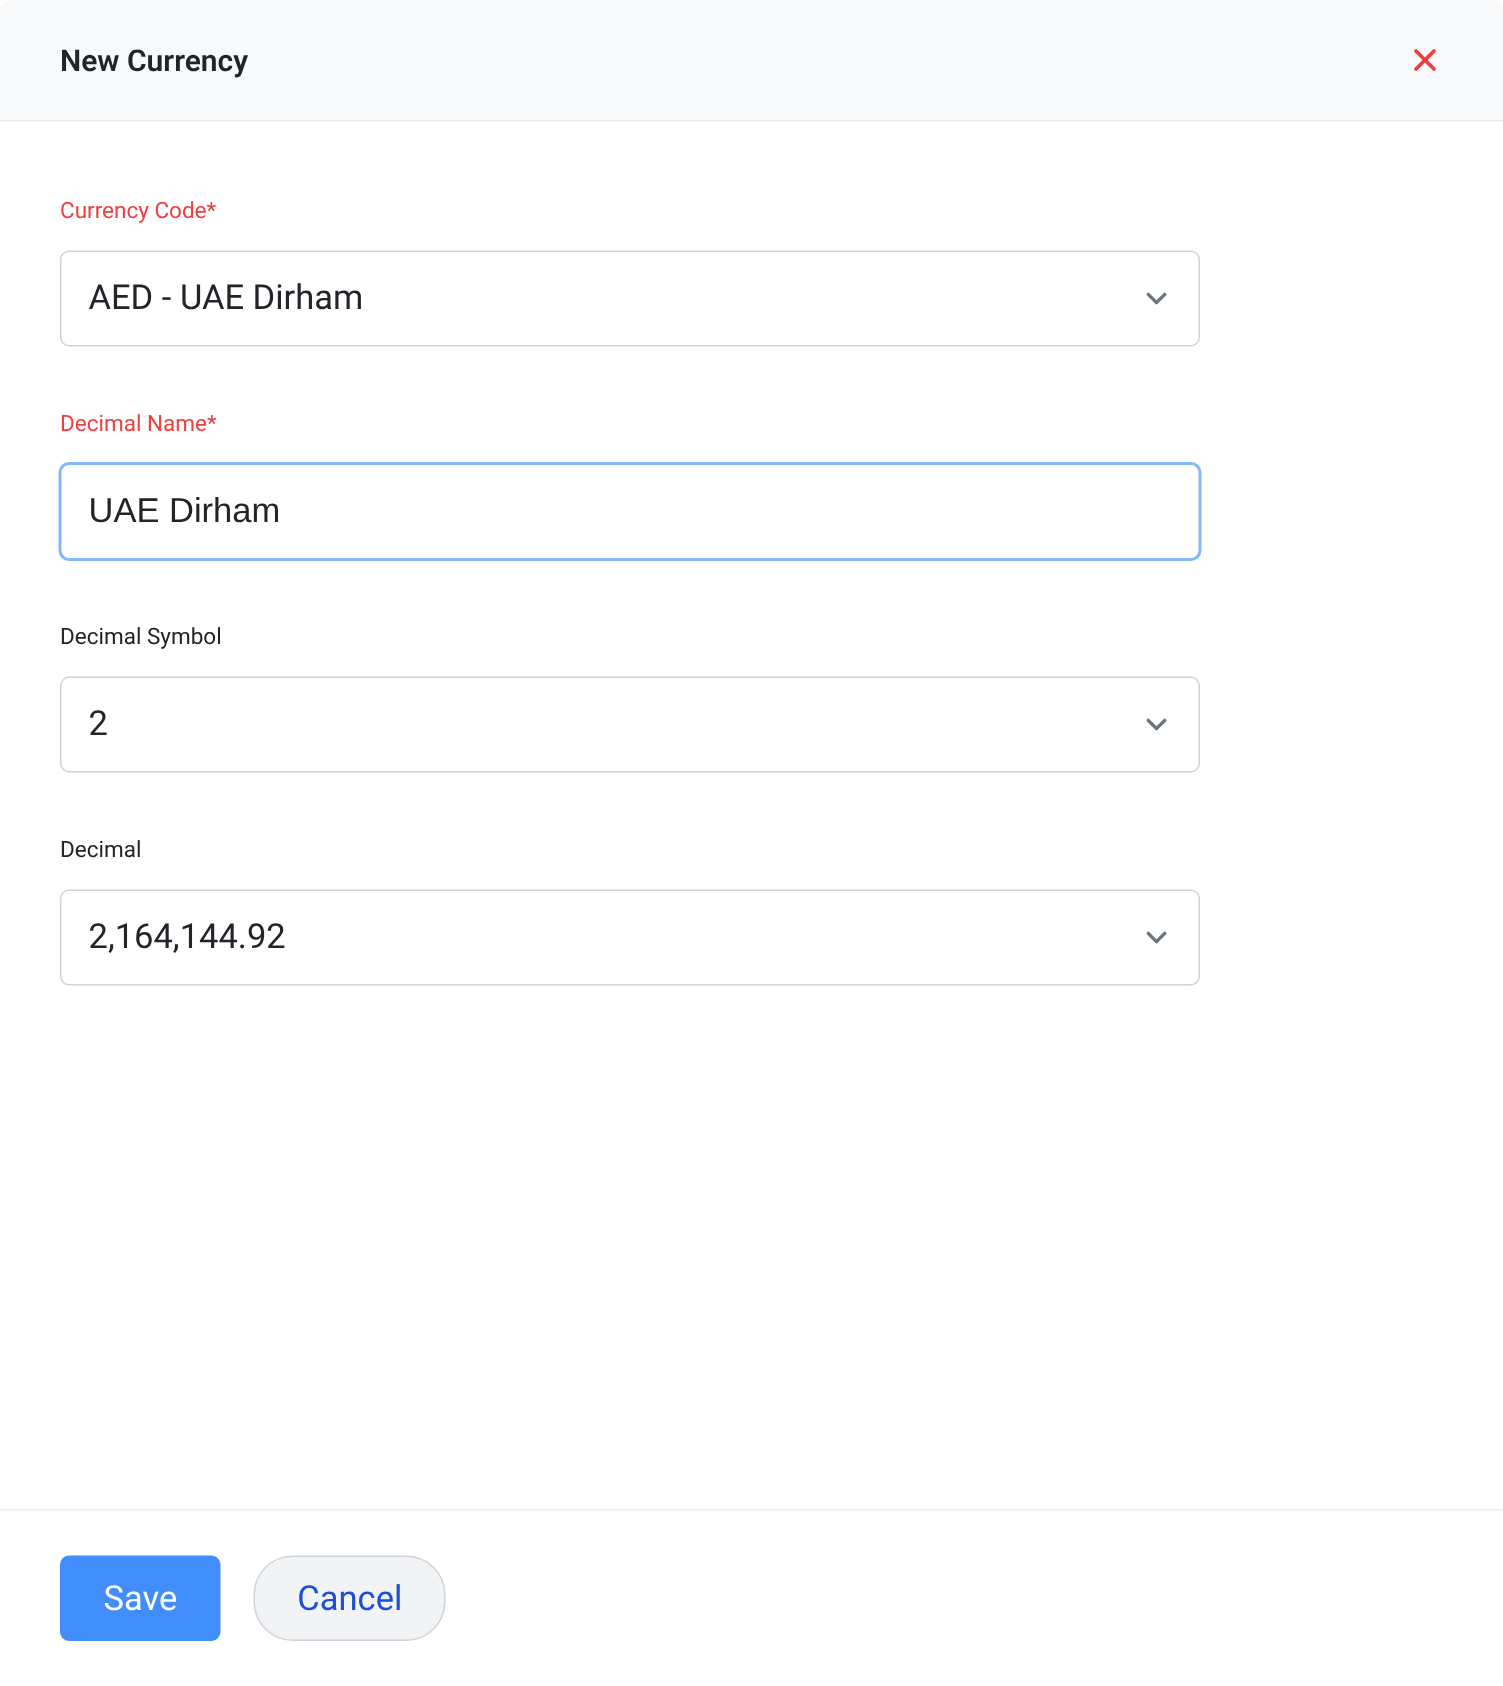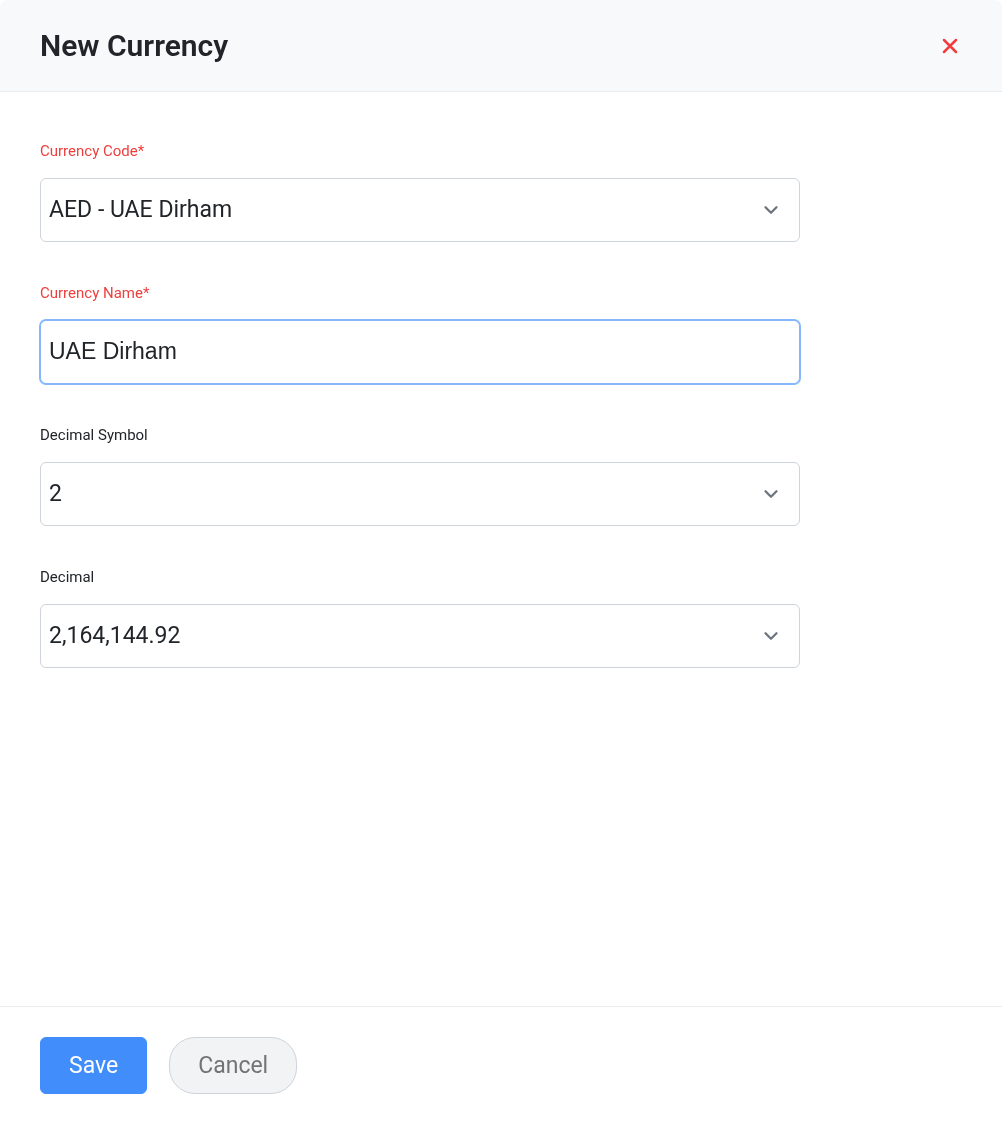--- a/index.html
+++ b/index.html
@@ -26,21 +26,21 @@
     }
     .modal-header {
       display: flex;
       justify-content: space-between;
       align-items: center;
       padding: 28px 40px;
       background: #f8f9fa;
       border-bottom: 1px solid #e9ecef;
     }
     .modal-title {
-      font-size: 30px;
+      font-size: 20px;
       font-weight: 600;
       color: #212529;
     }
     .close-icon {
       color: #f03e3e;
       cursor: pointer;
       display: flex;
       align-items: center;
       justify-content: center;
     }
@@ -63,21 +63,21 @@
       display: block;
       font-size: 15px;
       margin-bottom: 18px;
       color: #212529;
     }
     .form-label.required {
       color: #f03e3e;
     }
     .form-control {
       width: 100%;
-      padding: 16px 8px;
+      padding: 16px 18px;
       font-size: 23px;
       line-height: 1.3;
       color: #212529;
       background: #fff;
       border: 1px solid #ced4da;
       border-radius: 6px;
       outline: none;
     }
     .form-control.focused {
       border-color: #86b7fe;
@@ -121,21 +121,21 @@
       border: 1px solid transparent;
       font-family: inherit;
     }
     .btn-primary {
       background: #408dfb;
       color: #fff;
       border-color: #408dfb;
     }
     .btn-secondary {
       background: #f1f3f5;
-      color: #737373;
+      color: #1d4ed8;
       border-color: #ced4da;
       border-radius: 26px;
     }
   </style>
 </head>
 <body>
 
 <div class="modal">
   <div class="modal-header">
     <div class="modal-title">New Currency</div>
@@ -155,21 +155,21 @@
         <span class="chevron-icon">
           <svg viewBox="0 0 24 24">
               <polyline points="6 9 12 15 18 9" stroke-linecap="round" stroke-linejoin="round"></polyline>
             </svg>
         </span>
       </div>
     </div>
 
 
     <div class="form-group">
-      <label class="form-label required">Currency Name*</label>
+      <label class="form-label required">Decimal Name*</label>
       <input type="text" class="form-control focused" value="UAE Dirham" style="">
     </div>
 
     <div class="form-group">
       <label class="form-label">Decimal Symbol</label>
       <div class="select-wrapper">
         <div class="form-control">2</div>
         <span class="chevron-icon">
           <svg viewBox="0 0 24 24">
               <polyline points="6 9 12 15 18 9" stroke-linecap="round" stroke-linejoin="round"></polyline>

